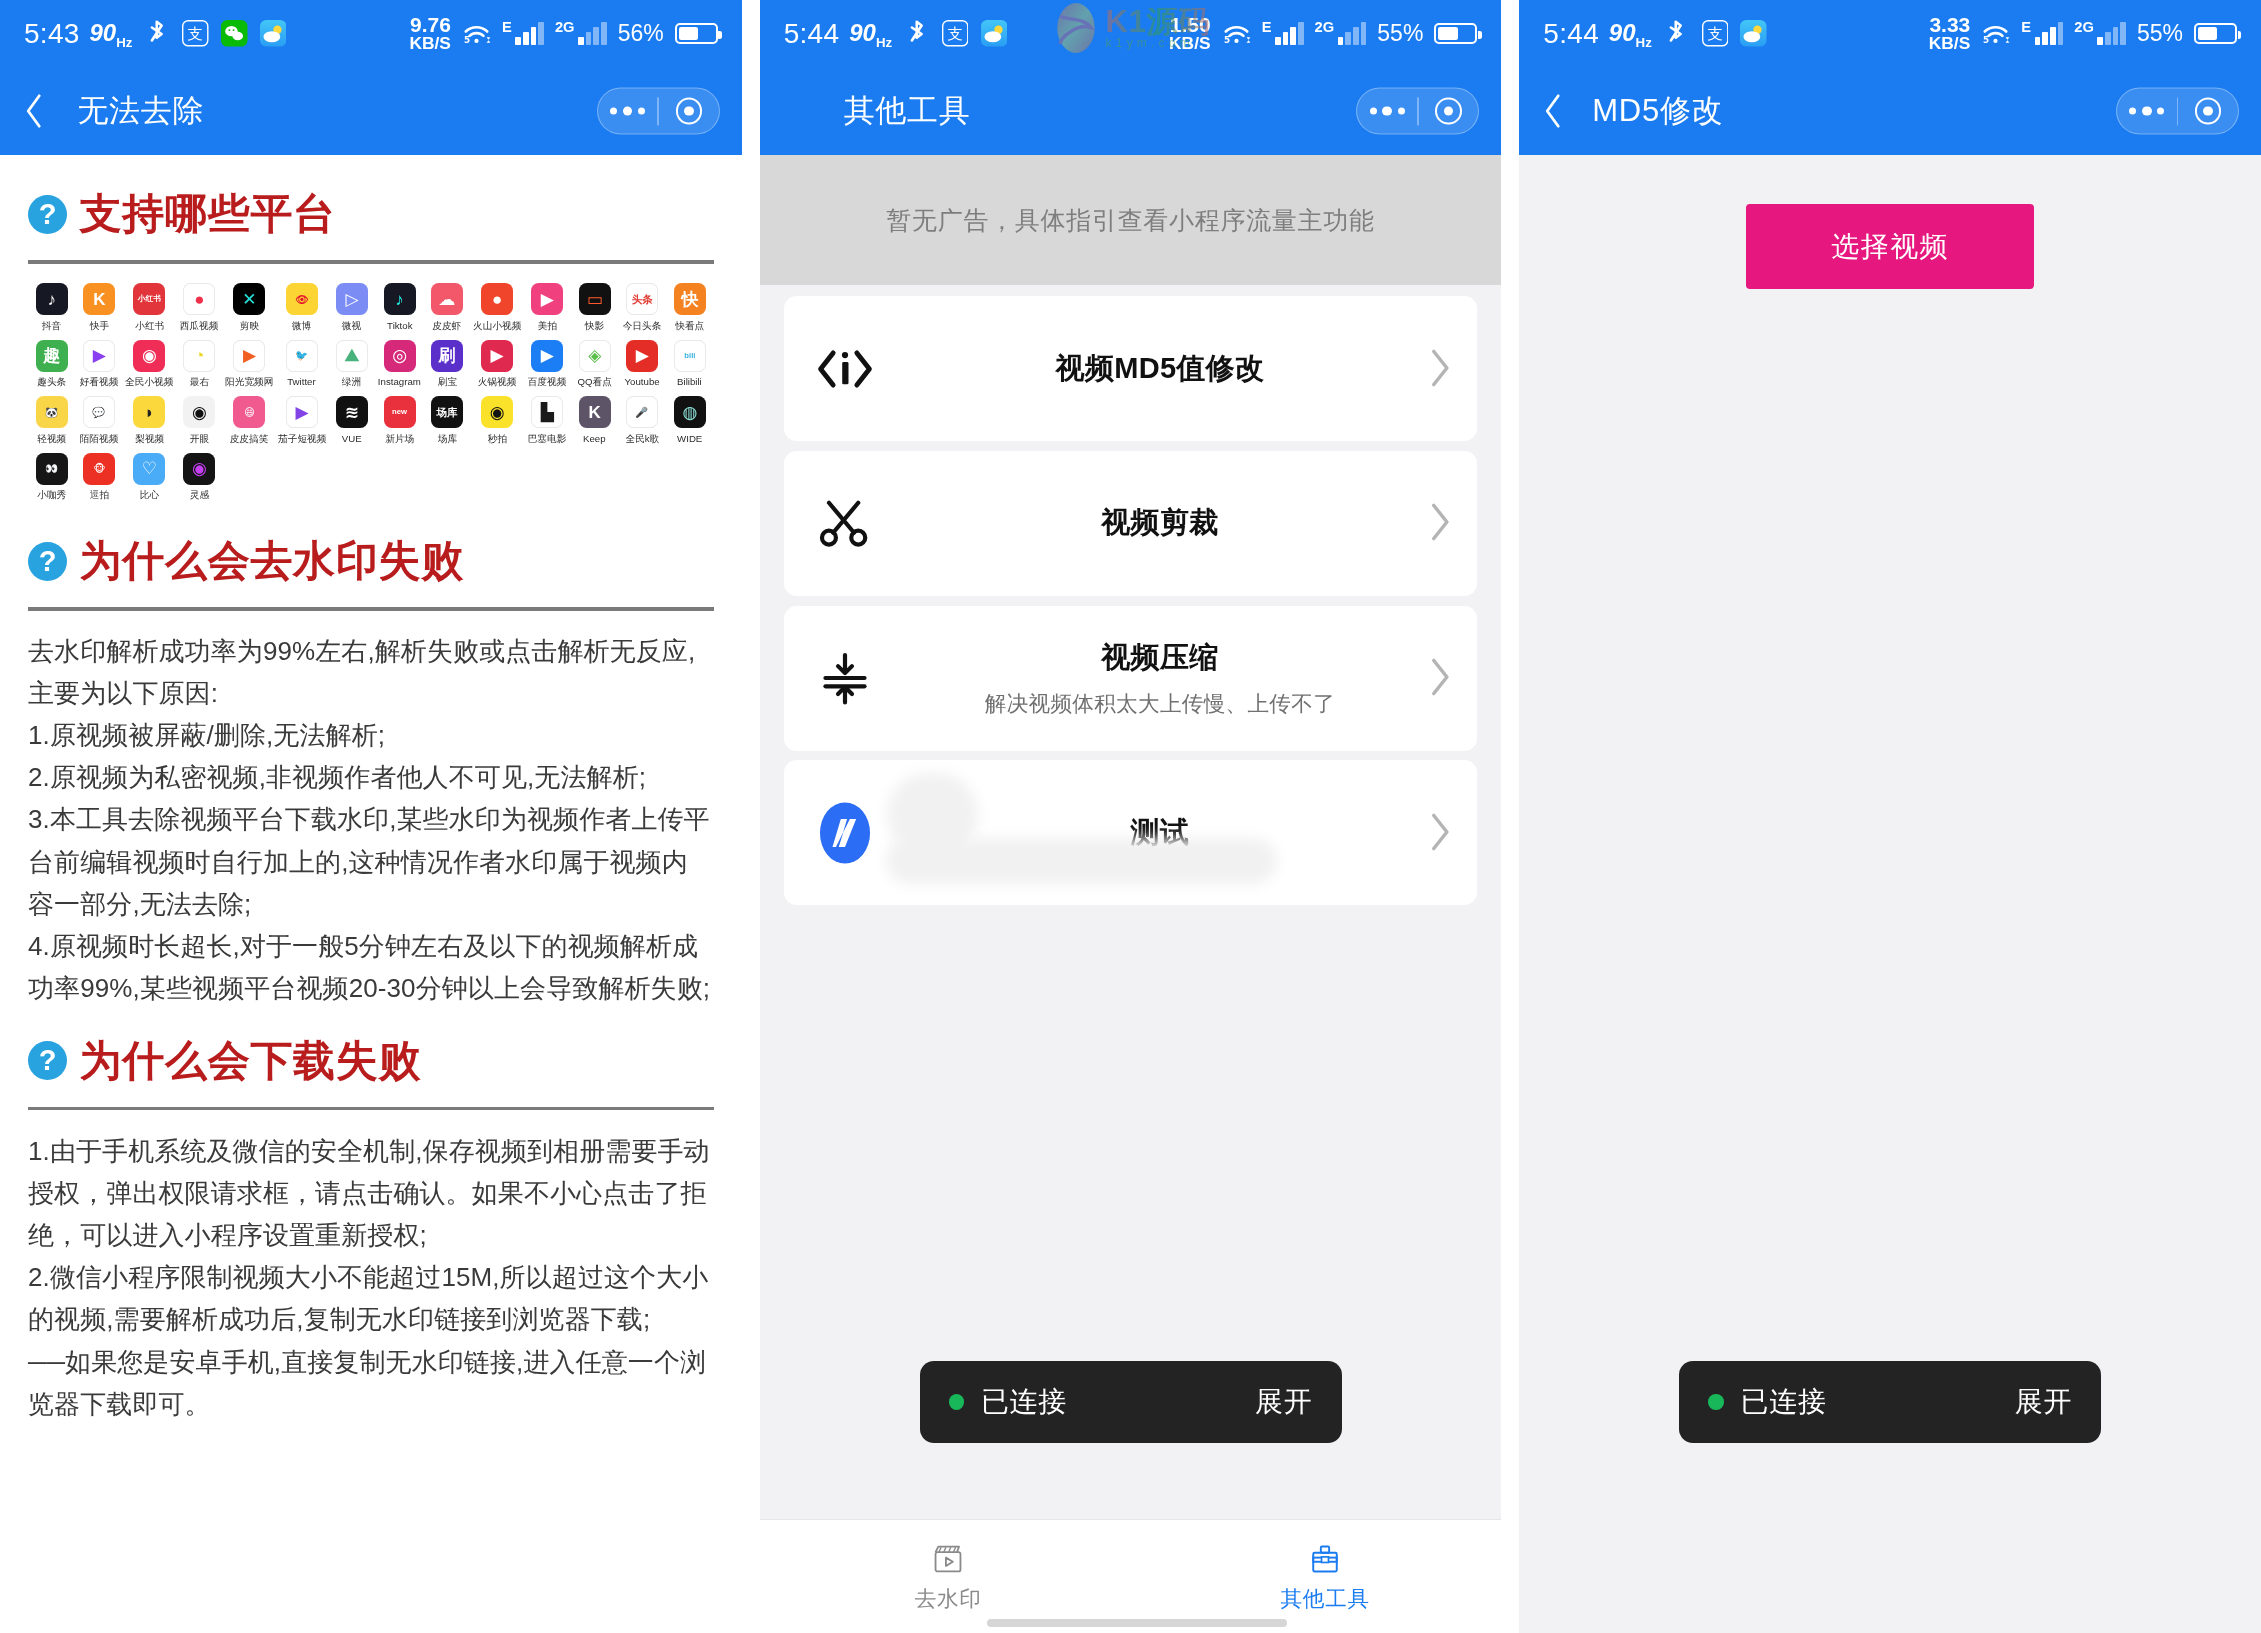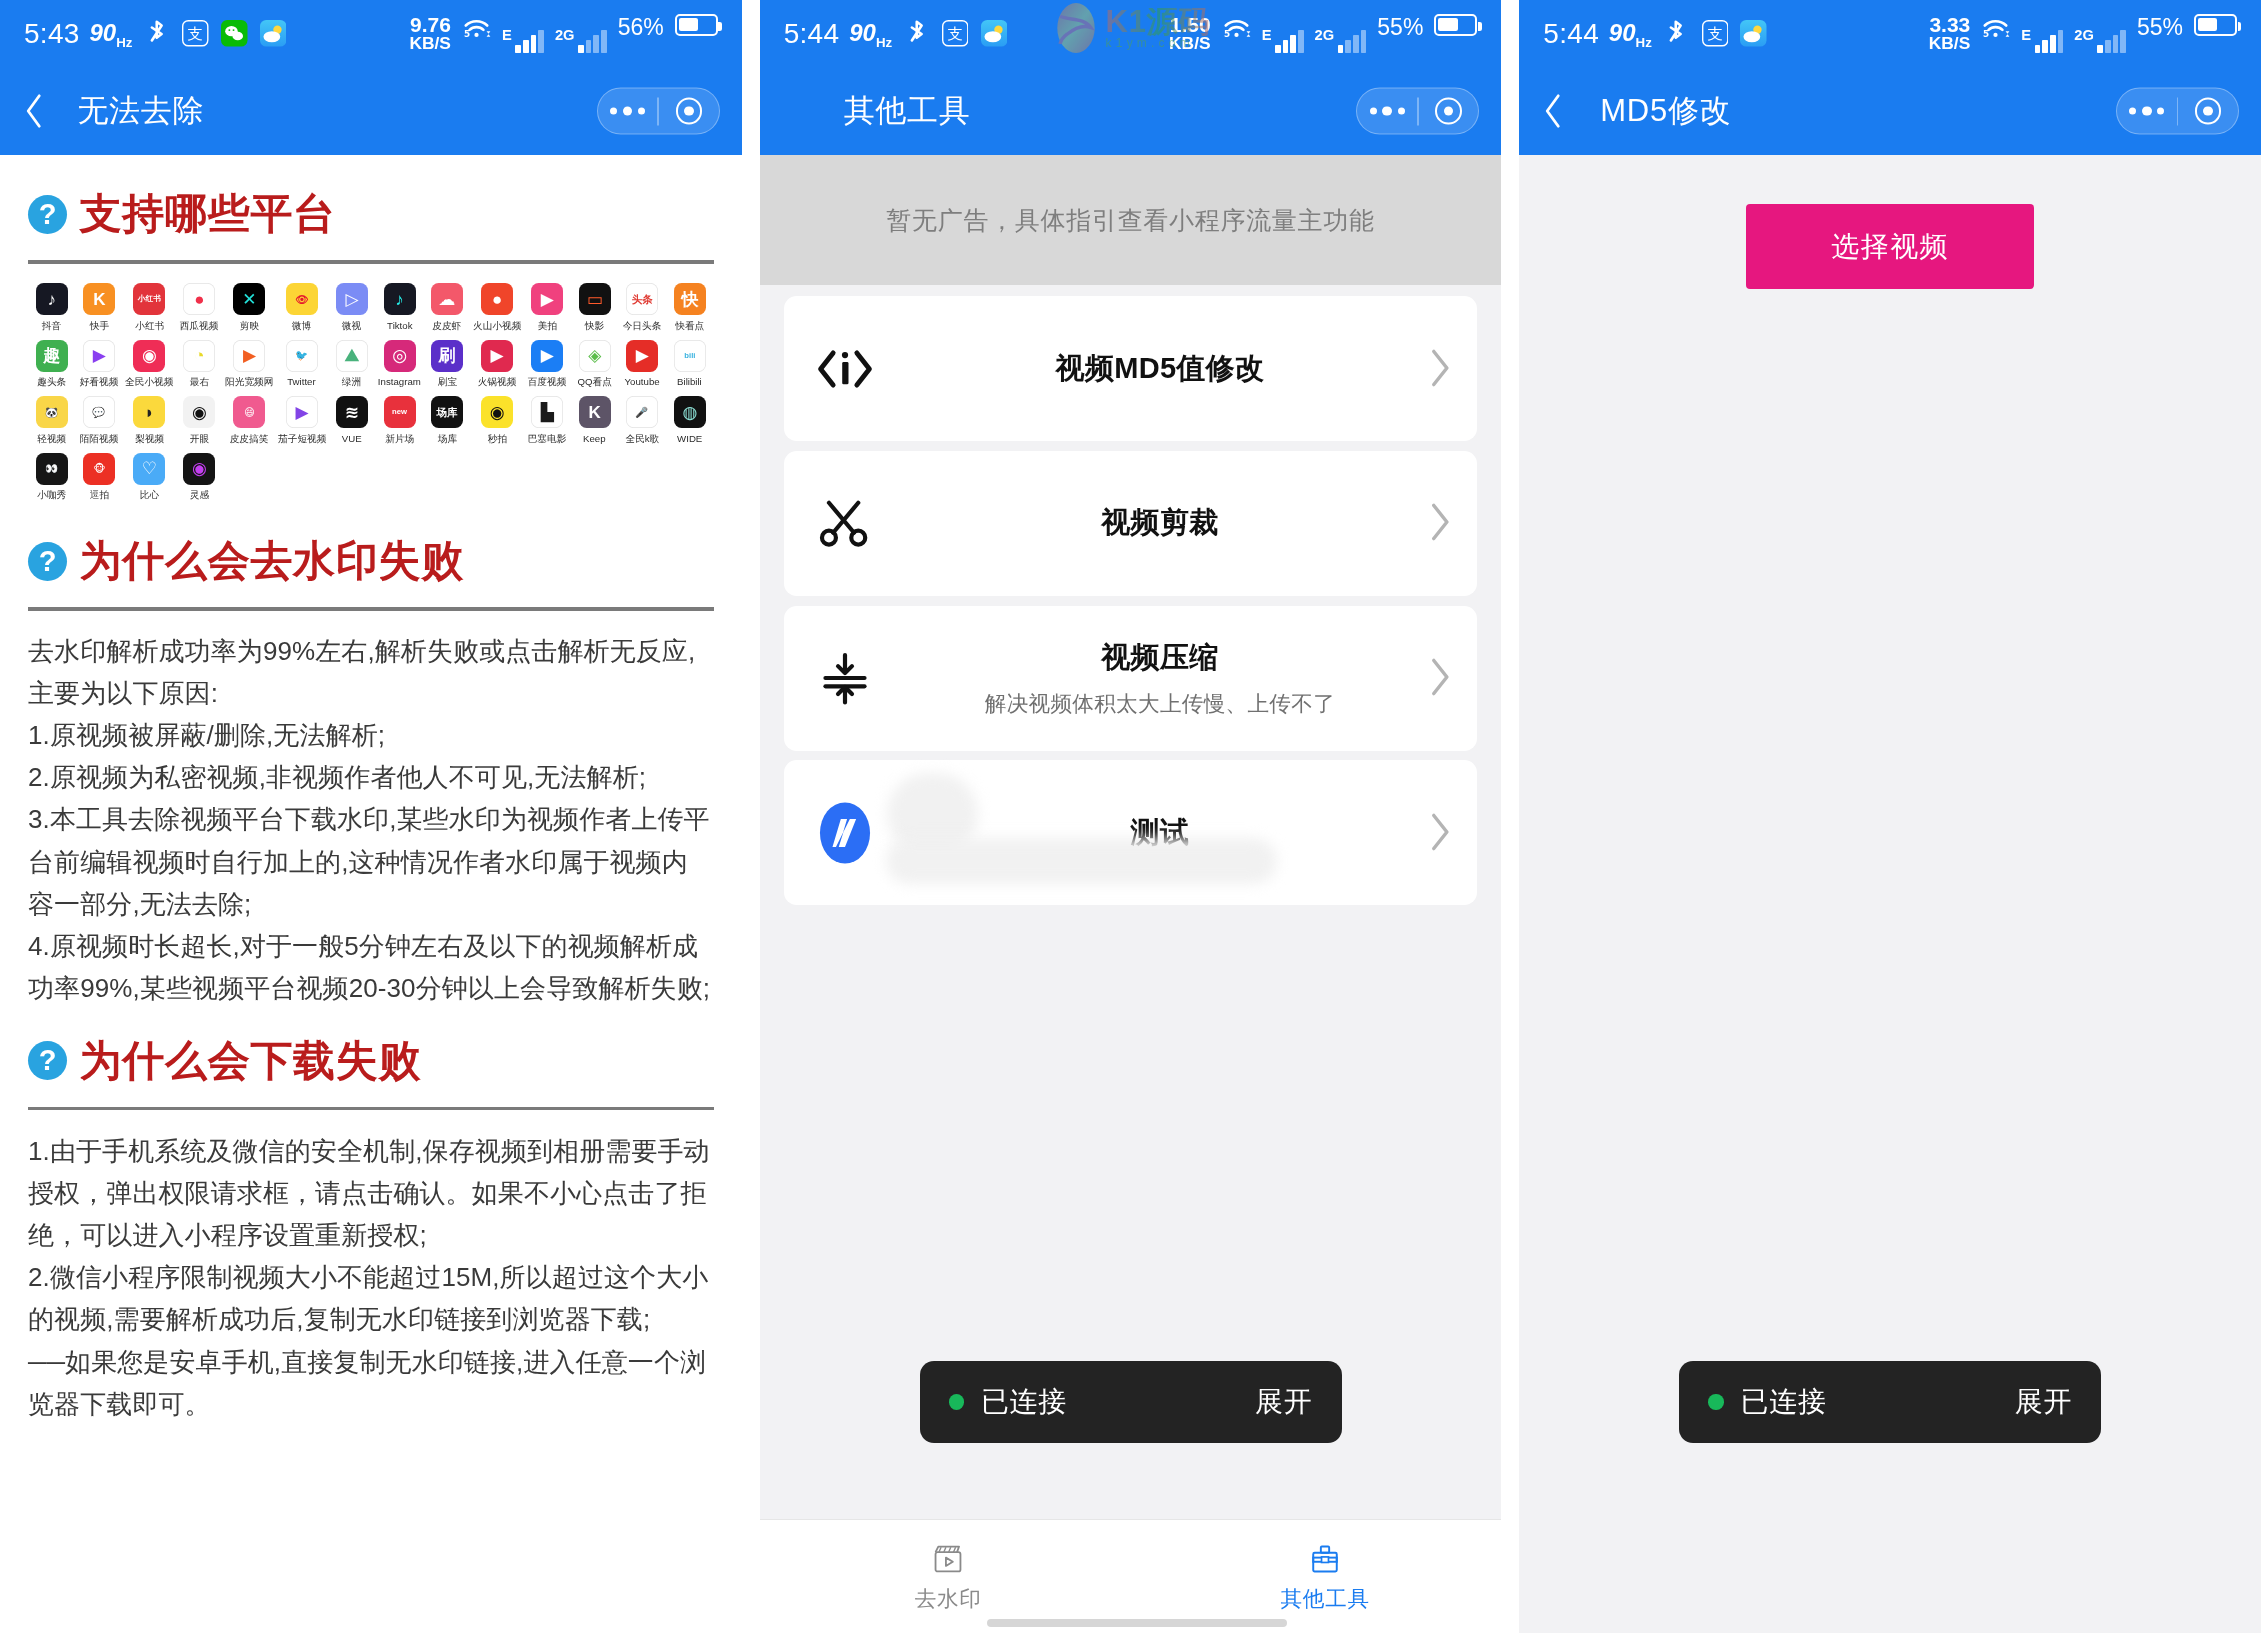--- a/index.html
+++ b/index.html
@@ -23,21 +23,21 @@
     display: flex; align-items: center; justify-content: space-between;
     padding: 0 24px; position: relative;
   }
   .sb-left { display: flex; align-items: flex-end; gap: 9.8px; }
   .sb-time { font-size: 28px; font-weight: 400; letter-spacing: 0.3px; line-height: 1; }
   .sb-hz { font-size: 24px; font-weight: 700; font-style: italic; line-height: 1; position: relative; top: 0.7px; }
   .sb-hz sub { font-size: 13.3px; font-style: normal; font-weight: 700; }
   .sb-ico { width: 29px; height: 29px; display: inline-flex; align-items: center; justify-content: center; }
   .sb-ico svg { display: block; }
 
-  .sb-right { display: flex; gap: 11px; }
+  .sb-right { display: flex; align-items: center; gap: 11px; }
   .sb-kbs { display: flex; flex-direction: column; align-items: flex-end; line-height: 1.02; }
   .sb-kbs .n { font-size: 21px; font-weight: 700; }
   .sb-kbs .u { font-size: 17.4px; font-weight: 700; }
   .sb-sig { display: flex; align-items: flex-end; gap: 2.1px; }
   .sb-sig .lbl { font-size: 14.7px; font-weight: 700; margin-right: 1.4px; position: relative; top: -9.8px; }
   .bar { width: 5.6px; background: #fff; border-radius: 0.7px; }
   .bar.dim { background: rgba(255,255,255,.45); }
   .sb-pct { font-size: 23px; font-weight: 500; }
   .battery { width: 43px; height: 21.6px; border: 2.1px solid #fff; border-radius: 4.9px; position: relative; display: flex; align-items: center; padding: 2.1px; }
   .battery:after { content:''; position: absolute; right: -6.3px; top: 6.3px; width: 3.5px; height: 8.4px; background: #fff; border-radius: 0 2.1px 2.1px 0; }
@@ -717,21 +717,21 @@
           </span>
       </div>
     </div>
 
     <div class="navbar">
       <span class="nav-back">
         <svg width="19.5" height="36" viewBox="0 0 28 52">
             <path d="M22 4L6 26l16 22" fill="none" stroke="#fff" stroke-width="4" stroke-linecap="round" stroke-linejoin="round"></path>
           </svg>
       </span>
-      <span class="nav-title" style="margin-left:19px">MD5修改</span>
+      <span class="nav-title" style="margin-left:11px">MD5修改</span>
       <span class="capsule">
         <span class="cap-half">
             <span class="dots">
               <i></i>
               <i class="mid"></i>
               <i></i>
             </span>
           </span>
         <span class="cap-div"></span>
         <span class="cap-half">

